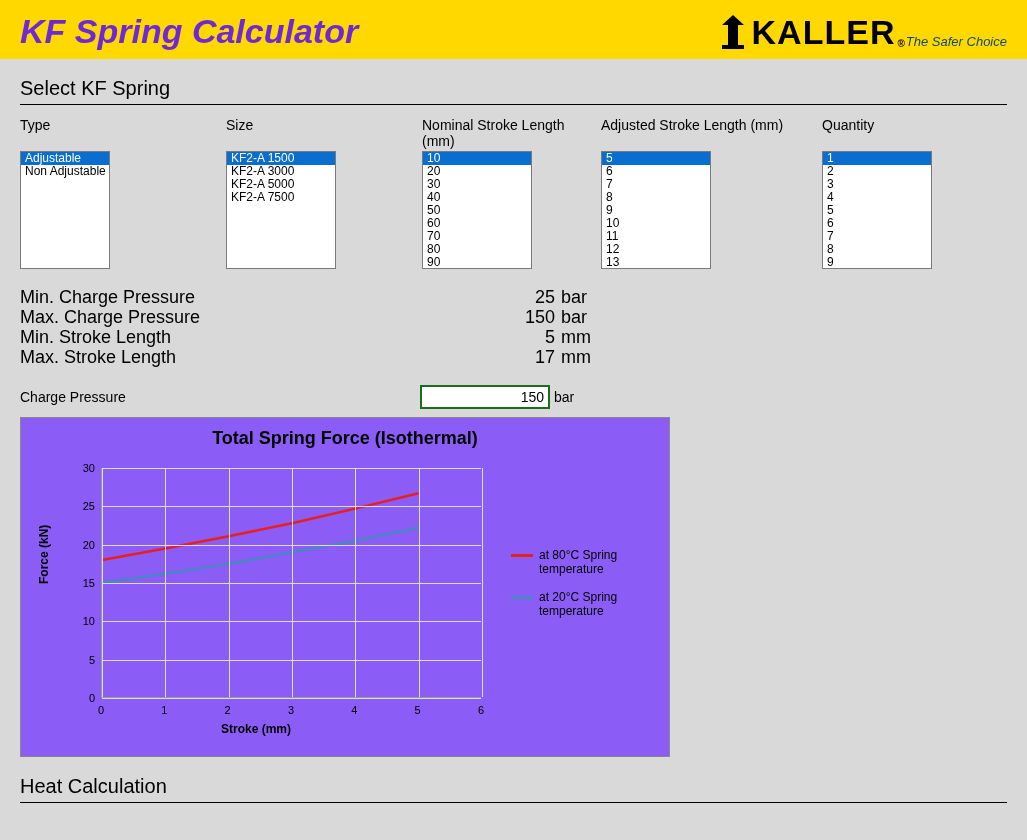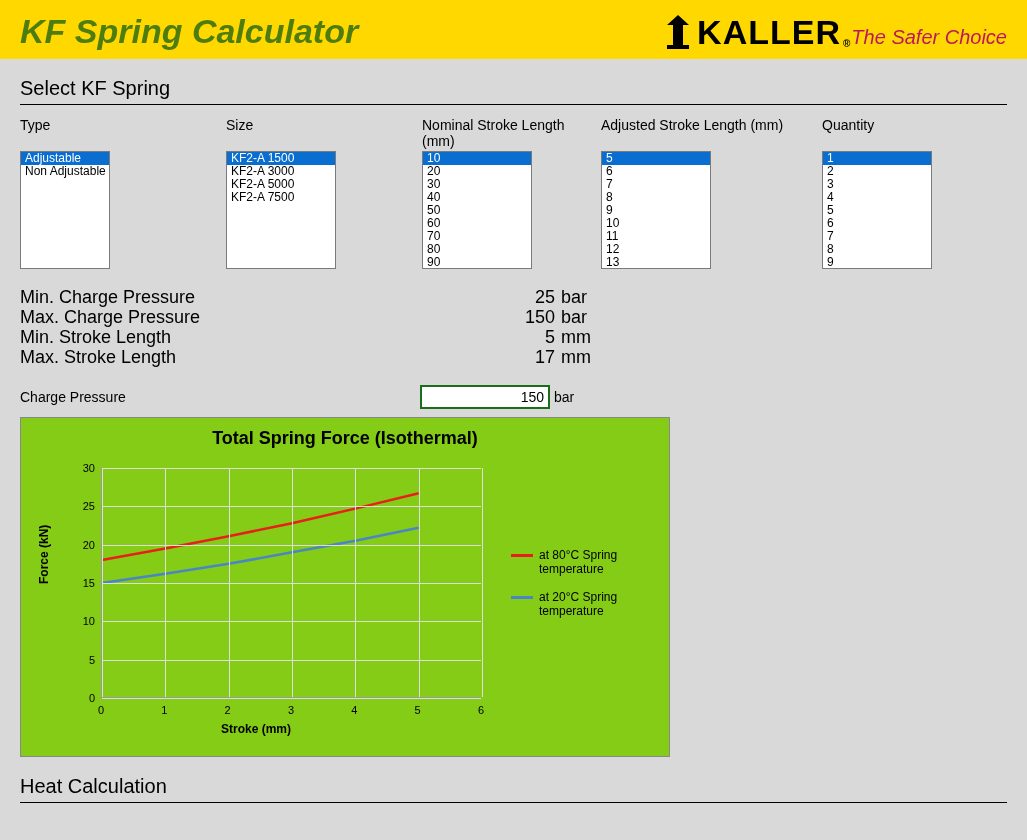--- a/index.html
+++ b/index.html
@@ -15,28 +15,28 @@
     background: #ffd800;
     padding: 12px 20px 8px 20px;
     display: flex;
     justify-content: space-between;
     align-items: center;
   }
   .header-title {
     font-size: 34px;
     font-weight: bold;
     font-style: italic;
-    color: #4d7c0f;
+    color: #6d28d9;
     margin: 0;
   }
   .logo { display:flex; flex-direction:row; align-items:flex-end; }
   .logo-main { font-size:34px; font-weight:900; letter-spacing:1px; color:#000; line-height:1; display:flex; align-items:flex-end;}
   .logo-main svg { margin-right:4px; }
   .logo-reg { font-size:10px; vertical-align: top; margin-left:2px;}
-  .logo-tag { font-size:20px; font-style:italic; color:#be185d; margin-top:0px;}
+  .logo-tag { font-size:13px; font-style:italic; color:#0c4a6e; margin-top:0px;}
   .section { padding: 4px 20px 0 20px; }
   .section-title {
     font-size: 20px;
     margin: 14px 0 2px 0;
     padding-bottom: 2px;
   }
   .section-divider { border:none; border-top:1px solid #000; margin:0 0 10px 0;}
   .selectors { display:flex; gap: 16px; padding: 0 20px; }
   .sel-col { display:flex; flex-direction:column; }
   .sel-col.type { width: 190px; }
@@ -64,21 +64,21 @@
   .param-row { display:flex; line-height:20px; }
   .param-label { width: 495px; }
   .param-val { width: 40px; text-align:right; }
   .param-unit { padding-left:6px; }
   .charge-row { display:flex; align-items:center; padding: 18px 20px 6px 20px; font-size:14px;}
   .charge-label { width: 400px;}
   .charge-input { width: 130px; border:2px solid #1a6e1a; text-align:right; font-size:14px; padding:2px 4px; background:#fff;}
   .charge-unit { padding-left:4px;}
   .chart-box {
     margin: 2px 0 0 20px;
-    background:#84cc16;
+    background:#8b5cf6;
     border:1px solid #888;
     width: 650px;
     height: 340px;
     position:relative;
   }
   .chart-title { text-align:center; font-weight:bold; font-size:18px; padding-top:10px;}
   .plot {
     position:absolute;
     left: 80px;
     top: 50px;

